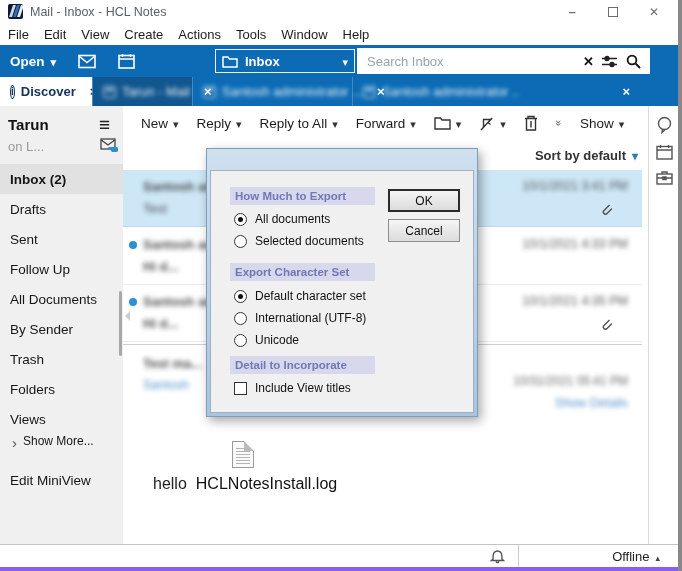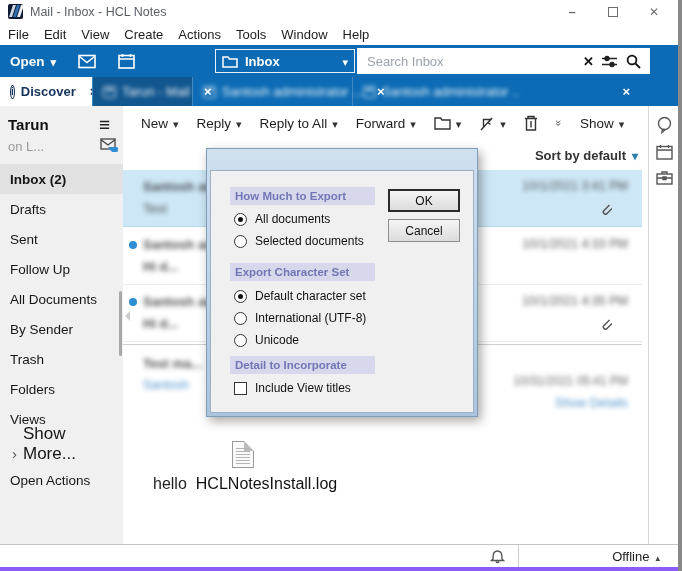--- a/index.html
+++ b/index.html
@@ -56,21 +56,21 @@
   
   .sidebar{position:absolute;left:0;top:0;width:123px;height:100%;background:#f0f0f0;}
   .sb-owner{position:absolute;left:8px;top:10px;font-size:15px;font-weight:bold;color:#111;}
   .sb-burger{position:absolute;left:99px;top:8px;font-size:19px;color:#222;}
   .sb-burger::before{content:"≡";}
   .sb-loc{position:absolute;left:8px;top:33px;font-size:13px;color:#9a9a9a;}
   .sb-compose{position:absolute;left:100px;top:31px;color:#444;}
   .navlist{position:absolute;left:0;top:58px;right:0;}
   .navitem{height:30px;display:flex;align-items:center;padding-left:10px;font-size:13.5px;color:#161616;}
   .navitem.sel{background:#e1e1e1;font-weight:bold;}
-  .showmore{height:30px;display:flex;align-items:flex-end;padding-left:12px;font-size:17px;color:#161616;gap:6px;}
+  .showmore{height:30px;display:flex;align-items:flex-start;padding-left:12px;font-size:12px;color:#161616;gap:6px;}
   .chevR::before{content:"›";font-size:15px;color:#555;}
   .miniview{height:32px;display:flex;align-items:center;padding-left:10px;font-size:13.5px;color:#161616;}
   .sb-scroll{position:absolute;left:119px;top:185px;width:3px;height:65px;background:#a8a8a8;border-radius:2px;}
   
   .maillist{position:absolute;left:123px;top:0;right:30px;height:100%;background:#fff;}
   .actionbar{position:absolute;left:0;top:0;right:0;height:34px;background:#fff;display:flex;align-items:center;}
   .ab{display:flex;align-items:center;gap:5px;font-size:13.5px;color:#1c1c1c;}
   .ab .caret::after{color:#333;}
   .abgap{margin-left:18px;}
   .ab-ic{color:#333;display:flex;align-items:center;}
@@ -274,21 +274,21 @@
             <span>Folders</span>
           </div>
         <div class="navitem">
             <span>Views</span>
           </div>
         <div class="showmore">
           <span class="chevR"></span>
           <span>Show More...</span>
         </div>
         <div class="miniview">
-            <span>Open Actions</span>
+            <span>Edit MiniView</span>
           </div>
       </div>
       <div class="sb-scroll"></div>
     </div>
 
     <div class="maillist">
       <div class="actionbar">
         <div class="ab abgap">
             <span>New</span>
             <span class="caret"></span>

